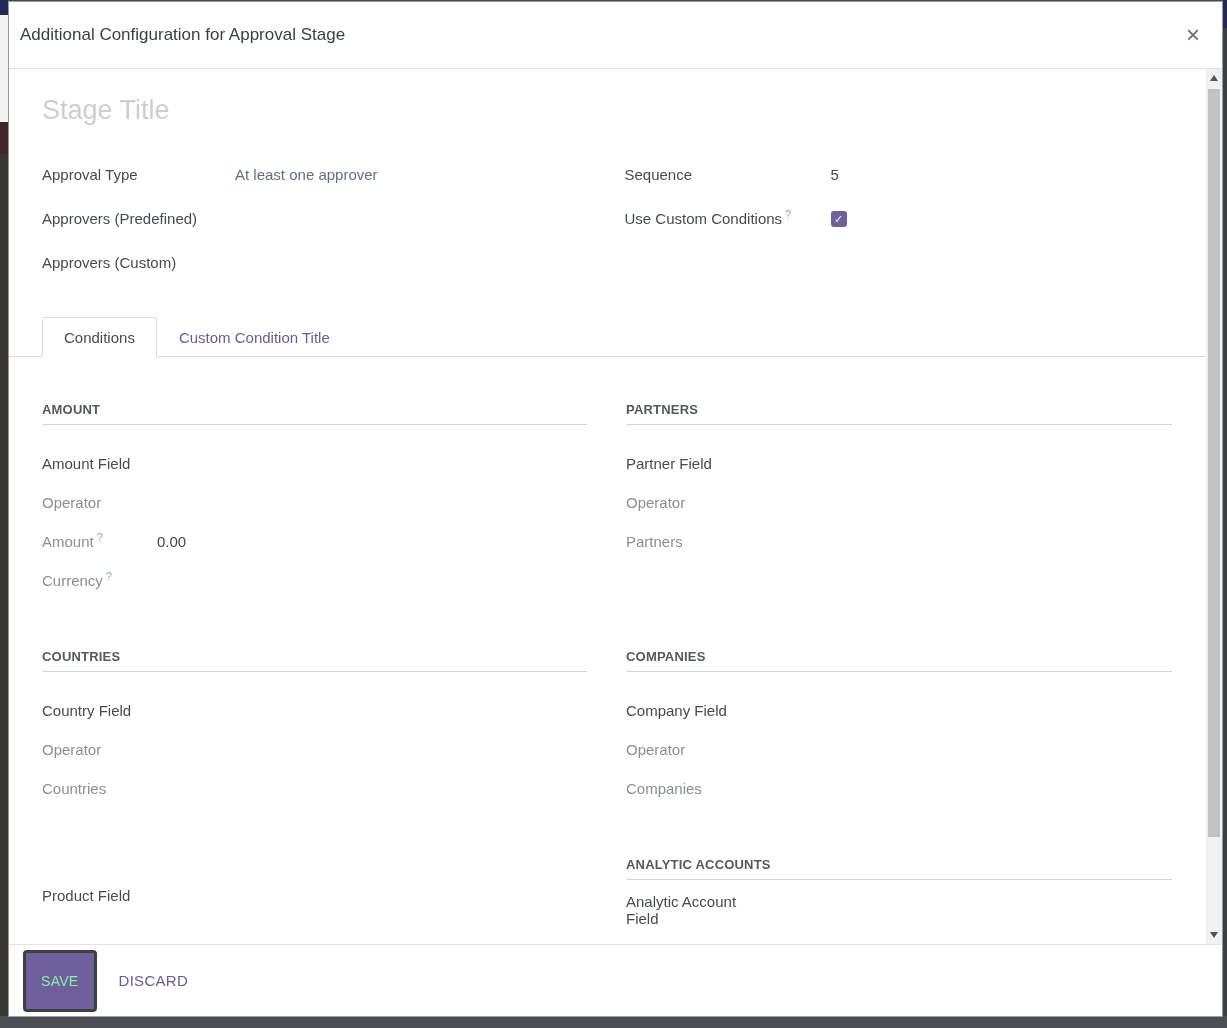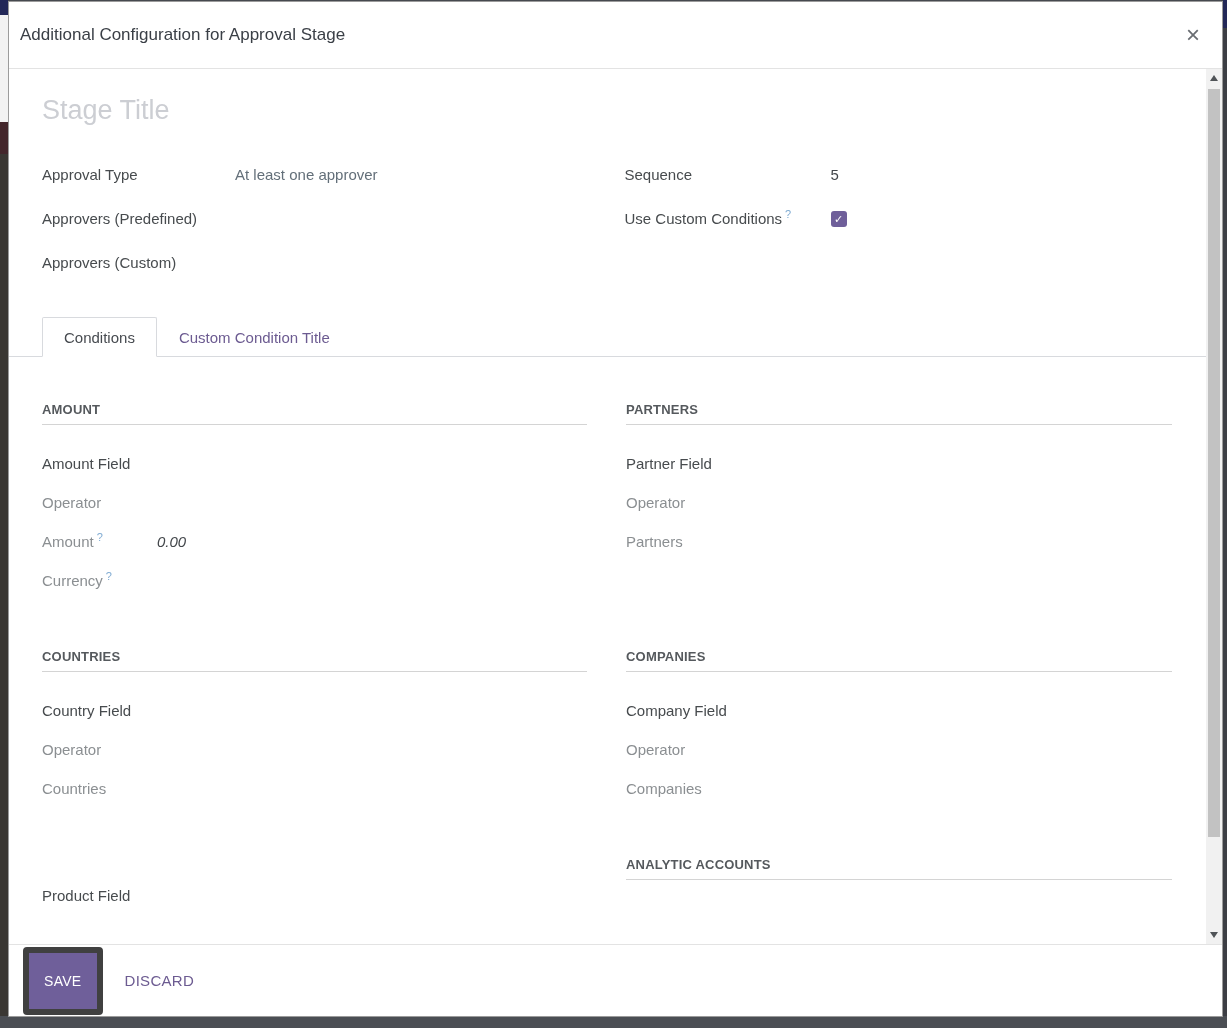--- a/index.html
+++ b/index.html
@@ -67,25 +67,25 @@
                 color:#474b50; border-radius:2px 2px 0 0; }
 
   .notebook { margin:45px 36px 0 33px; display:grid;
               grid-template-columns:545px 546px; column-gap:39px; row-gap:42px; }
   .section-title { font-size:13px; font-weight:bold; color:#55595d; letter-spacing:.2px;
                    border-bottom:1px solid #d4d4d4; padding-bottom:7px; }
   .section-rows { margin-top:26px; }
   .srow { display:flex; height:21px; margin-bottom:18px; align-items:flex-end; }
   .s-label { font-size:15px; color:#474b4e; width:115px; flex:0 0 auto; }
   .s-label.muted { color:#8b8f92; }
-  .s-value { font-size:15px; color:#43474b;font-style:italic; }
+  .s-value { font-size:15px; color:#43474b; }
 
   .modal-footer { flex:0 0 72px; border-top:1px solid #e3e3e3; display:flex;
                   align-items:center; padding-left:14px; }
-  .save-btn { background:#6f5f9a; color:#ffffff; border:6px solid #404040; border-radius:4px;
+  .save-btn { background:#6f5f9a; color:#86efac; border:3px solid #404040; border-radius:4px;
               font-size:14px; padding:20px 15px; cursor:pointer; letter-spacing:.3px;
               font-family:"Liberation Sans", sans-serif; }
   .discard-btn { background:none; border:none; color:#6c5b91; font-size:15px; margin-left:22px;
                  cursor:pointer; letter-spacing:.3px; font-family:"Liberation Sans", sans-serif; }
 </style>
 </head>
 <body>
 
 <div class="page">
   <div class="bg-strip bg-left-navy"></div>
@@ -201,20 +201,25 @@
             </div>
             <div class="section">
               <div class="section-rows">
                 <div class="srow">
                   <span class="s-label">Product Field</span>
                 </div>
               </div>
             </div>
             <div class="section">
               <div class="section-title">ANALYTIC ACCOUNTS</div>
+              <div class="section-rows">
+                <div class="srow">
+                  <span class="s-label">Analytic Account Field</span>
+                </div>
+              </div>
             </div>
           </div>
 
       </div>
 
       <div class="scrollbar">
         <div class="sb-arrow up">
             <div class="tri-up"></div>
           </div>
         <div class="sb-thumb"></div>

